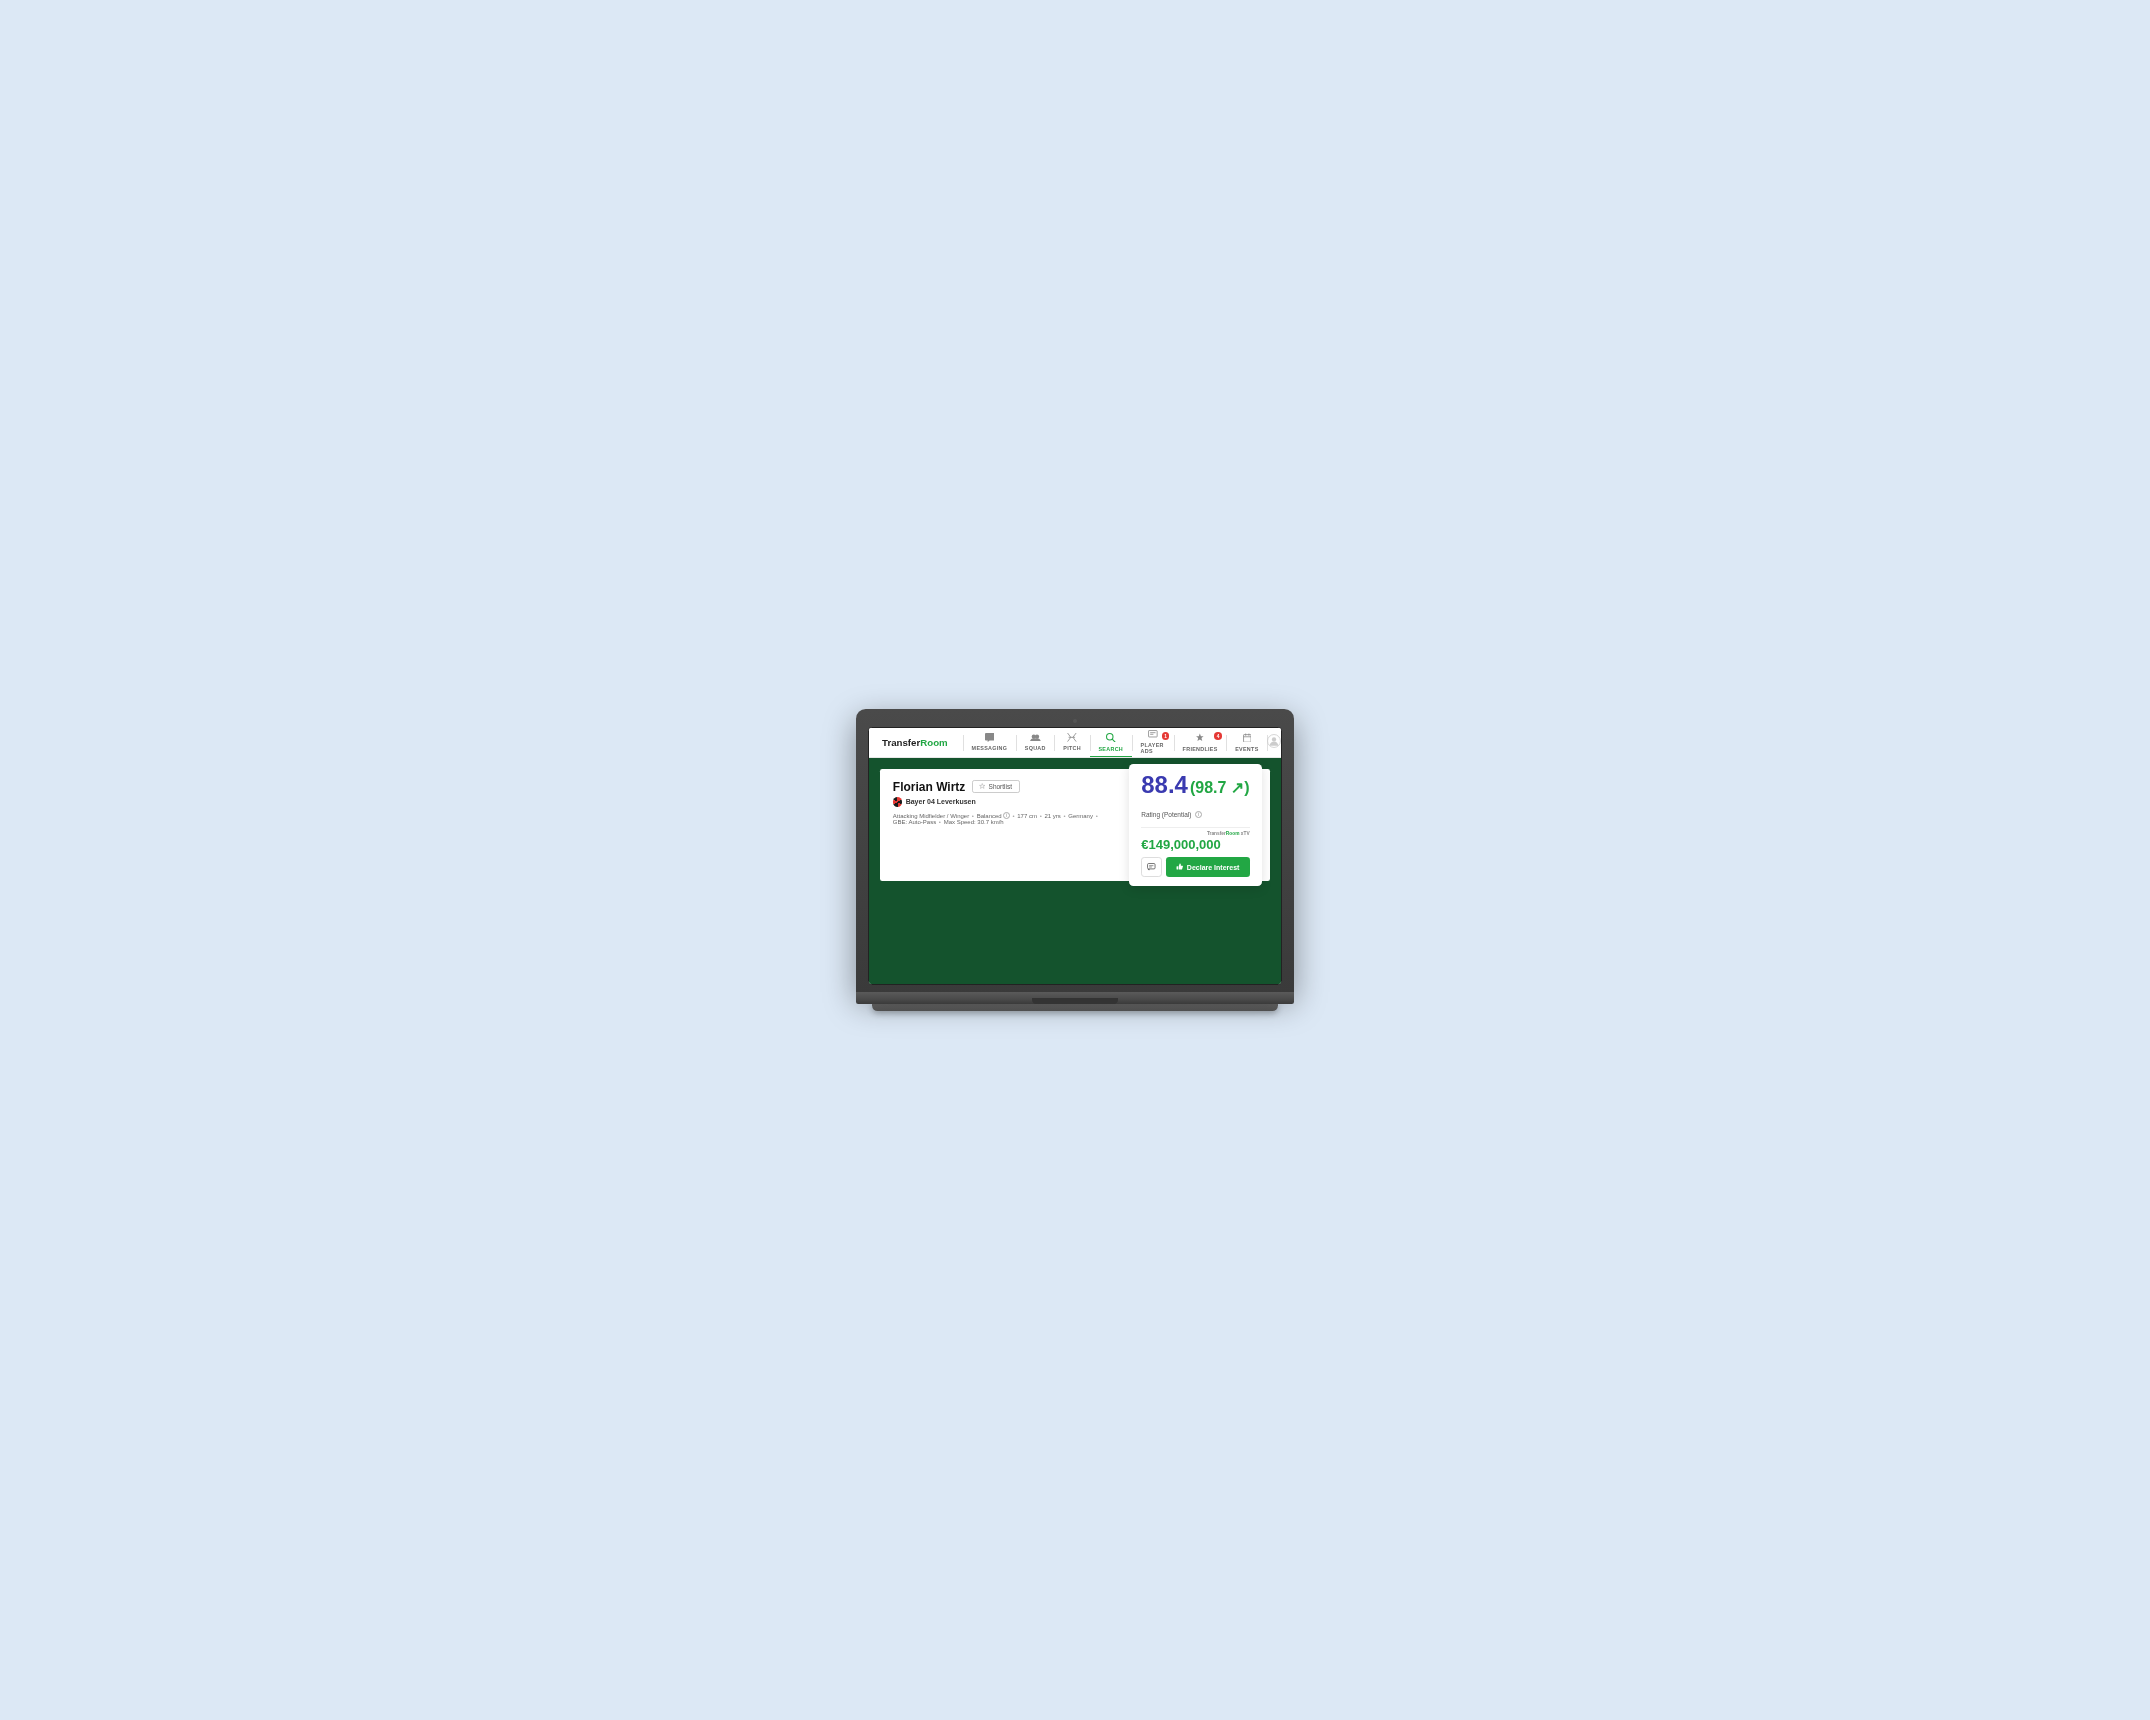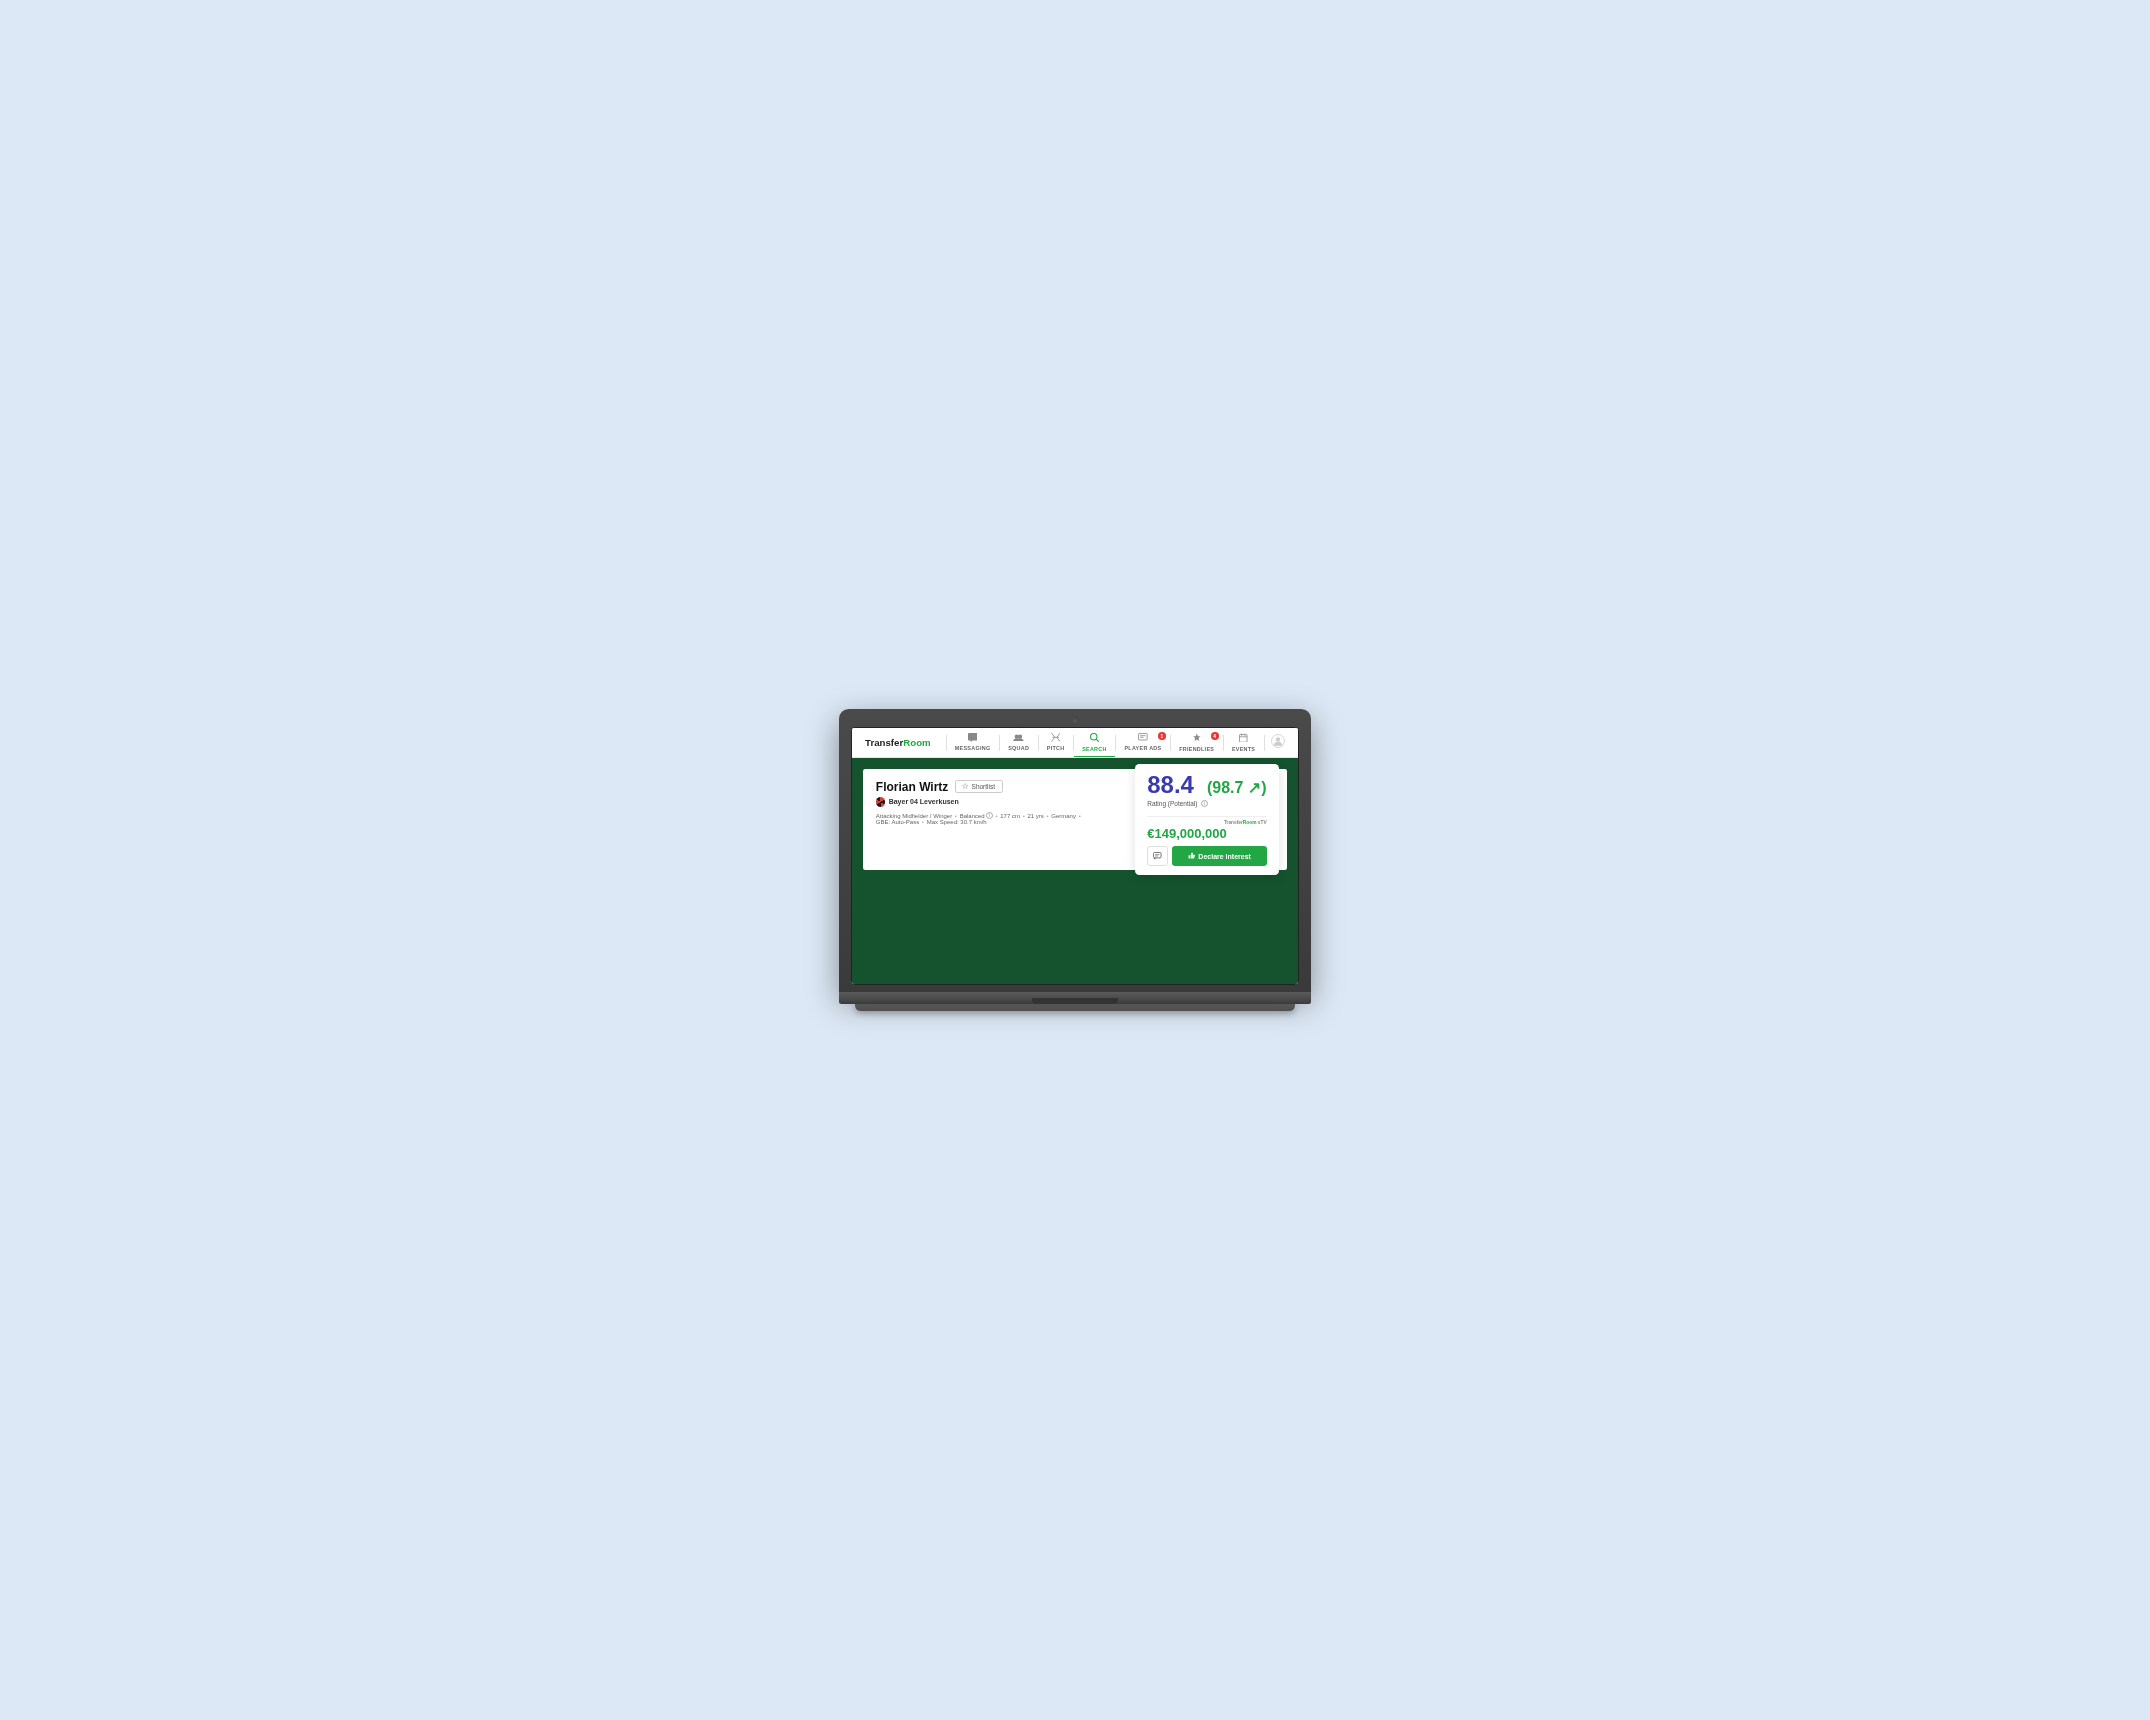--- a/index.html
+++ b/index.html
@@ -7,21 +7,21 @@
     body {
       background: #dce8f5;
       display: flex;
       justify-content: center;
       align-items: center;
       min-height: 100vh;
       font-family: -apple-system, BlinkMacSystemFont, 'Segoe UI', Arial, sans-serif;
     }
 
     .laptop-outer {
-      width: 472px;
+      width: 438px;
       position: relative;
     }
 
     .laptop-body {
       background: linear-gradient(180deg, #4a4a4a 0%, #3a3a3a 100%);
       border-radius: 9.7px 9.7px 0 0;
       padding: 9.7px 12px 6.5px 12px;
       box-shadow: 0 10.8px 32px rgba(0,0,0,0.4);
       position: relative;
     }
@@ -281,22 +281,22 @@
       display: flex;
       flex-direction: column;
       align-items: flex-start;
       justify-content: flex-start;
       margin: -5.4px 8.6px -5.4px 0;
     }
 
     .rating-main {
       display: flex;
       align-items: baseline;
-      gap: 13px;
-      margin-bottom: 3px;
+      gap: 2px;
+      margin-bottom: 14px;
     }
 
     .rating-number {
       font-size: 24px;
       font-weight: 900;
       color: #3a3ab0;
       line-height: 1;
     }
 
     .rating-potential {

